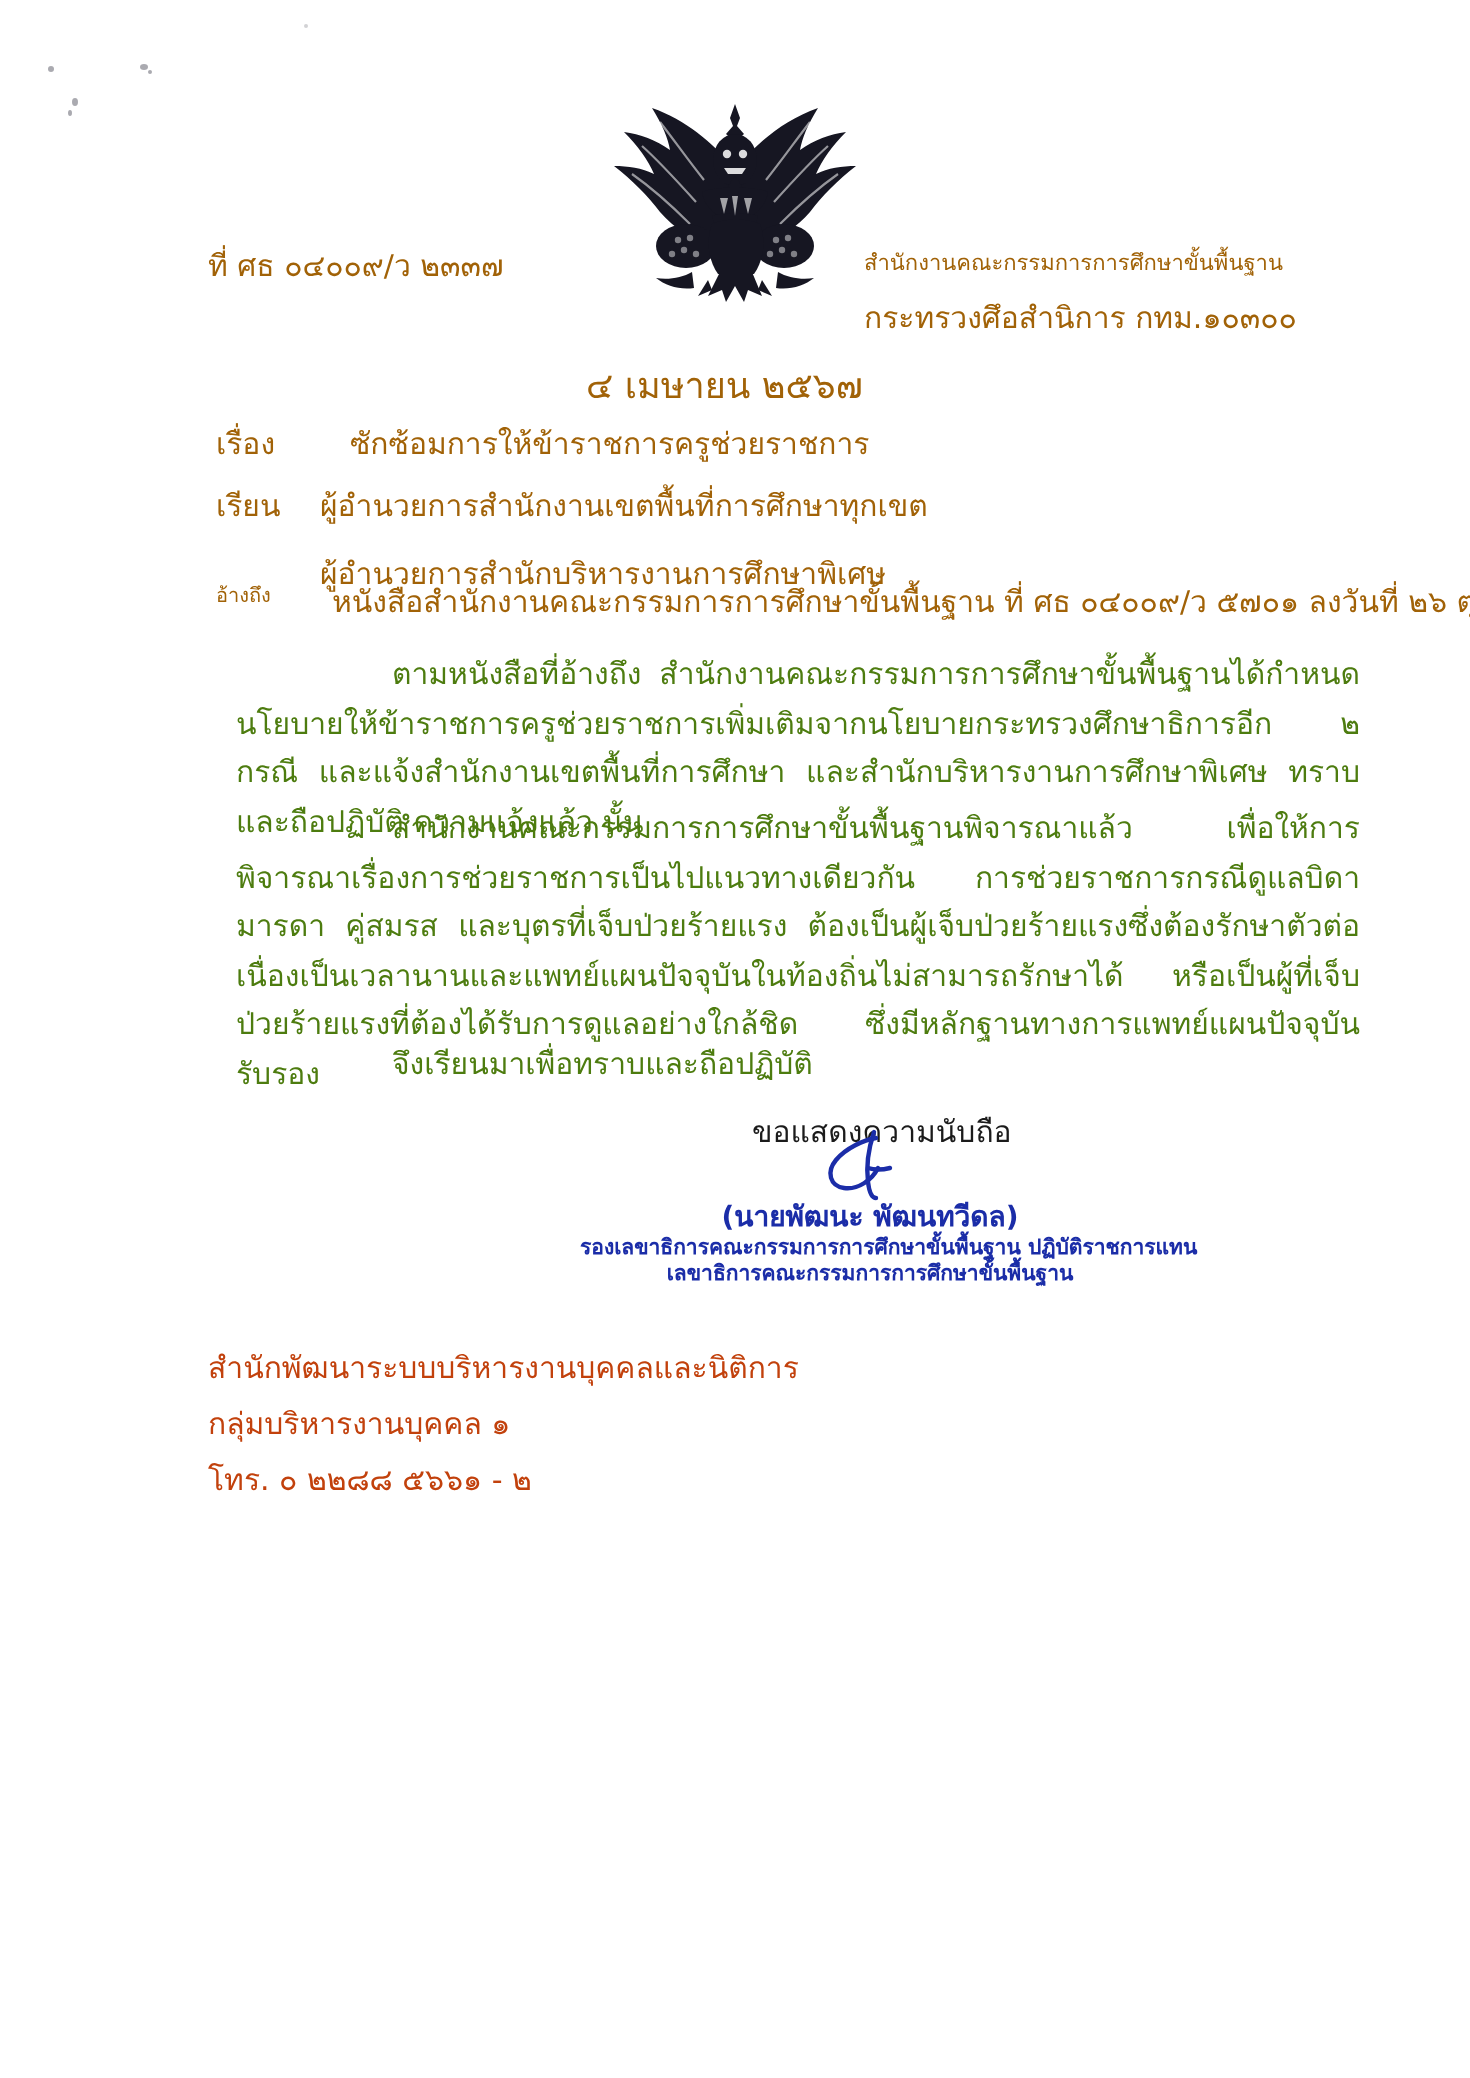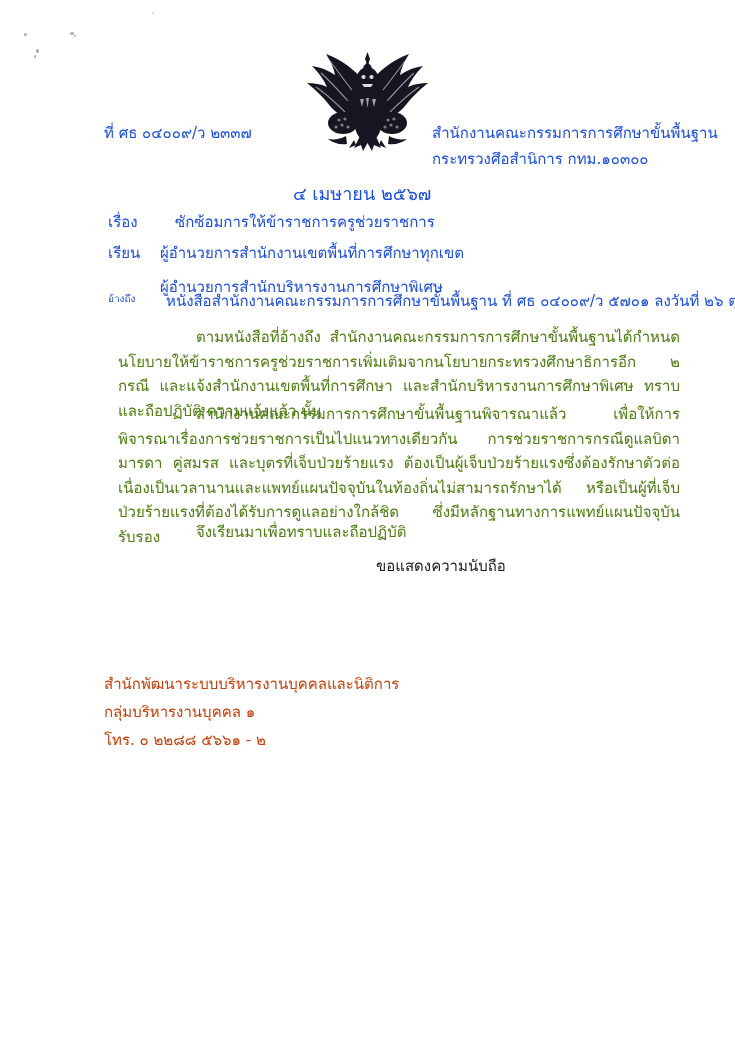--- a/index.html
+++ b/index.html
@@ -37,27 +37,27 @@
     left: 299px;
     top: 44px;
     width: 137px;
     height: 112px;
   }
   .emblem svg { display: block; width: 100%; height: 100%; }
 
   
   .doc-text {
     position: absolute;
-    color: #1d4ed8;
+    color: #a16207;
     font-size: 14.5px;
     line-height: 1.0;
     white-space: nowrap;
   }
   .doc-no   { left: 104px; top: 126px; font-size: 15px; }
-  .org-1    { left: 432px; top: 126px; font-size: 15px; }
+  .org-1    { left: 432px; top: 126px; font-size: 11px; }
   .org-2    { left: 432px; top: 152px; font-size: 15px; }
   .date-line{ left: 293px; top: 185px; font-size: 18px; }
 
   .lbl-subject  { left: 108px; top: 215px; font-size: 15px; }
   .val-subject  { left: 175px; top: 215px; font-size: 15px; }
   .lbl-attn     { left: 108px; top: 246px; font-size: 15px; }
   .val-attn-1   { left: 160px; top: 246px; font-size: 15px; }
   .val-attn-2   { left: 160px; top: 268px; font-size: 15px; margin-top: 12px; }
   .lbl-ref      { left: 108px; top: 294px; font-size: 10px; }
   .val-ref      { left: 166px; top: 294px; font-size: 15px; }
@@ -242,18 +242,32 @@
 
   <div class="doc-text lbl-ref">อ้างถึง</div>
   <div class="doc-text val-ref">หนังสือสำนักงานคณะกรรมการการศึกษาขั้นพื้นฐาน ที่ ศธ ๐๔๐๐๙/ว ๕๗๐๑ ลงวันที่ ๒๖ ตุลาคม ๒๕๖๖</div>
 
   <div class="para p1"><span class="indent"></span><span>ตามหนังสือที่อ้างถึง สำนักงานคณะกรรมการการศึกษาขั้นพื้นฐานได้กำหนดนโยบายให้ข้าราชการครูช่วยราชการเพิ่มเติมจากนโยบายกระทรวงศึกษาธิการอีก ๒ กรณี และแจ้งสำนักงานเขตพื้นที่การศึกษา และสำนักบริหารงานการศึกษาพิเศษ ทราบและถือปฏิบัติ ความแจ้งแล้ว  นั้น</span></div>
   <div class="para p2"><span class="indent"></span><span>สำนักงานคณะกรรมการการศึกษาขั้นพื้นฐานพิจารณาแล้ว เพื่อให้การพิจารณาเรื่องการช่วยราชการเป็นไปแนวทางเดียวกัน การช่วยราชการกรณีดูแลบิดา มารดา คู่สมรส และบุตรที่เจ็บป่วยร้ายแรง ต้องเป็นผู้เจ็บป่วยร้ายแรงซึ่งต้องรักษาตัวต่อเนื่องเป็นเวลานานและแพทย์แผนปัจจุบันในท้องถิ่นไม่สามารถรักษาได้ หรือเป็นผู้ที่เจ็บป่วยร้ายแรงที่ต้องได้รับการดูแลอย่างใกล้ชิด ซึ่งมีหลักฐานทางการแพทย์แผนปัจจุบันรับรอง</span></div>
   <div class="para p3"><span class="indent"></span><span>จึงเรียนมาเพื่อทราบและถือปฏิบัติ</span></div>
 
   <div class="regards">ขอแสดงความนับถือ</div>
 
+  <div class="sig-wrap">
+    <div class="sig-scribble">
+      <svg viewBox="0 0 90 42" xmlns="http://www.w3.org/2000/svg">
+        <g fill="none" stroke="#1b2da8" stroke-width="2.2" stroke-linecap="round" stroke-linejoin="round">
+          <path d="M47 3 C44 12 43 20 44 28 C44.6 33 46 36 48 36"></path>
+          <path d="M48 6 C42 7 33 11 28 17 C23 23 25 30 32 31 C39 32 46 27 49 21"></path>
+          <path d="M44 21 C47 22 51 22 55 21"></path>
+        </g>
+      </svg>
+    </div>
+    <div class="sig-name">(นายพัฒนะ  พัฒนทวีดล)</div>
+    <div class="sig-title-1">รองเลขาธิการคณะกรรมการการศึกษาขั้นพื้นฐาน ปฏิบัติราชการแทน</div>
+    <div class="sig-title-2">เลขาธิการคณะกรรมการการศึกษาขั้นพื้นฐาน</div>
+  </div>
 
   <div class="footer-line f1">สำนักพัฒนาระบบบริหารงานบุคคลและนิติการ</div>
   <div class="footer-line f2">กลุ่มบริหารงานบุคคล ๑</div>
   <div class="footer-line f3">โทร. ๐ ๒๒๘๘ ๕๖๖๑ - ๒</div>
 
 </div>
 
 </body></html>

